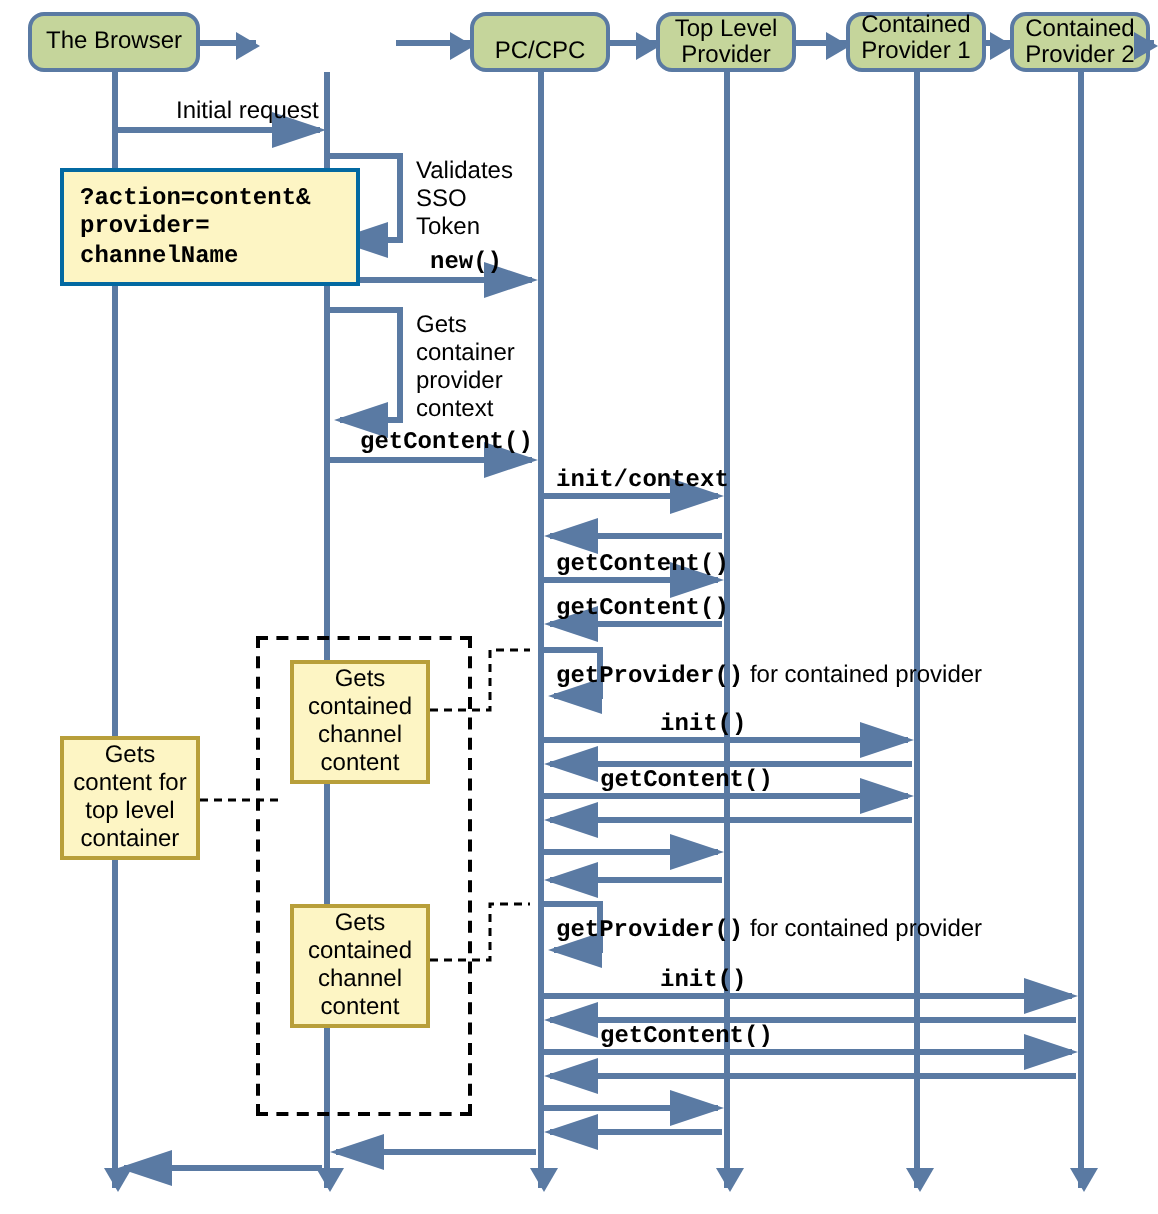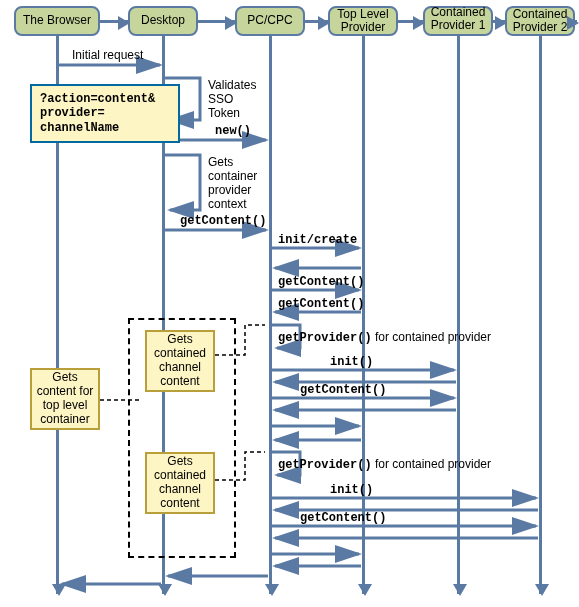--- a/index.html
+++ b/index.html
@@ -102,24 +102,21 @@
   svg { position: absolute; top: 0; left: 0; pointer-events: none; }
 </style>
 </head>
 <body>
 
 <div class="canvas">
 
   <div class="participant" style="left:14px; width:86px;">
       <span>The Browser</span>
     </div>
-  <div class="participant" style="left:128px; width:70px;">
-      <span>Desktop</span>
-    </div>
-  <div class="participant" style="left:235px; width:70px;">
+  <div class="participant" style="left:235px; width:70px;align-items:flex-end;">
       <span>PC/CPC</span>
     </div>
   <div class="participant" style="left:328px; width:70px;">
       <span>Top Level
 Provider</span>
     </div>
   <div class="participant" style="left:423px; width:70px;align-items:flex-end;">
       <span>Contained
 Provider 1</span>
     </div>
@@ -201,31 +198,31 @@
       <line x1="161" y1="584" x2="62" y2="584" marker-end="url(#ah)"></line>
     </g>
 
     <g stroke="#000" stroke-width="1.5" stroke-dasharray="4,3" fill="none">
       <line x1="100" y1="400" x2="140" y2="400"></line>
       <path d="M215 355 H245 V325 H265"></path>
       <path d="M215 480 H245 V452 H265"></path>
     </g>
   </svg>
 
-  <div class="label" style="left:72px; top:48px;">Initial request</div>
+  <div class="label" style="left:88px; top:48px;">Initial request</div>
   <div class="label" style="left:208px; top:78px; white-space:pre;">Validates
 SSO
 Token</div>
   <div class="label mono" style="left:180px; top:124px;margin-left:35px;">new()</div>
   <div class="label" style="left:208px; top:155px; white-space:pre;">Gets
 container
 provider
 context</div>
   <div class="label mono" style="left:180px; top:214px;">getContent()</div>
-  <div class="label mono" style="left:278px; top:233px;">init/create</div>
+  <div class="label mono" style="left:278px; top:233px;">init/context</div>
   <div class="label mono" style="left:278px; top:275px;">getContent()</div>
   <div class="label mono" style="left:278px; top:297px;">getContent()</div>
   <div class="label" style="left:278px; top:330px;"><span class="mono">getProvider()</span> <span>for contained provider</span></div>
   <div class="label mono" style="left:330px; top:355px;">init()</div>
   <div class="label mono" style="left:300px; top:383px;">getContent()</div>
   <div class="label" style="left:278px; top:457px;"><span class="mono">getProvider()</span> <span>for contained provider</span></div>
   <div class="label mono" style="left:330px; top:483px;">init()</div>
   <div class="label mono" style="left:300px; top:511px;">getContent()</div>
 
   <div class="note" style="left:30px; top:84px; width:150px; white-space:pre;">?action=content&amp;

